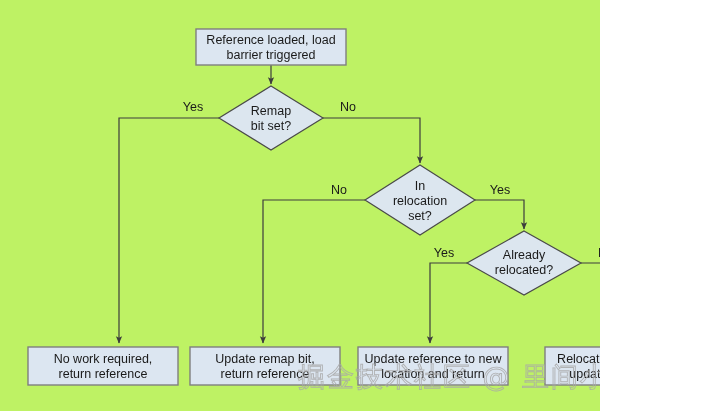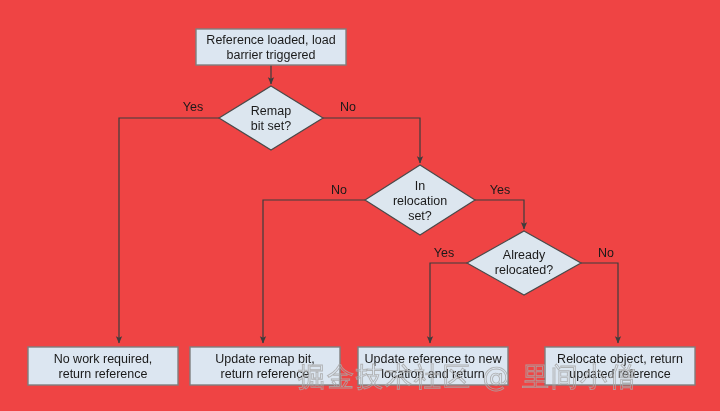--- a/index.html
+++ b/index.html
@@ -2,23 +2,23 @@
 <html><head>
 <meta charset="utf-8">
 <style>
   html, body {
     margin: 0;
     padding: 0;
     background: #ffffff;
   }
   #page {
     position: relative;
-    width: 720px;
+    width: 600px;
     height: 411px;
-    background: #ef4444;
+    background: #bef264;
     overflow: hidden;
     font-family: "Liberation Sans", sans-serif;
   }
   #flow {
     position: absolute;
     left: 0;
     top: 0;
     width: 720px;
     height: 411px;
   }

